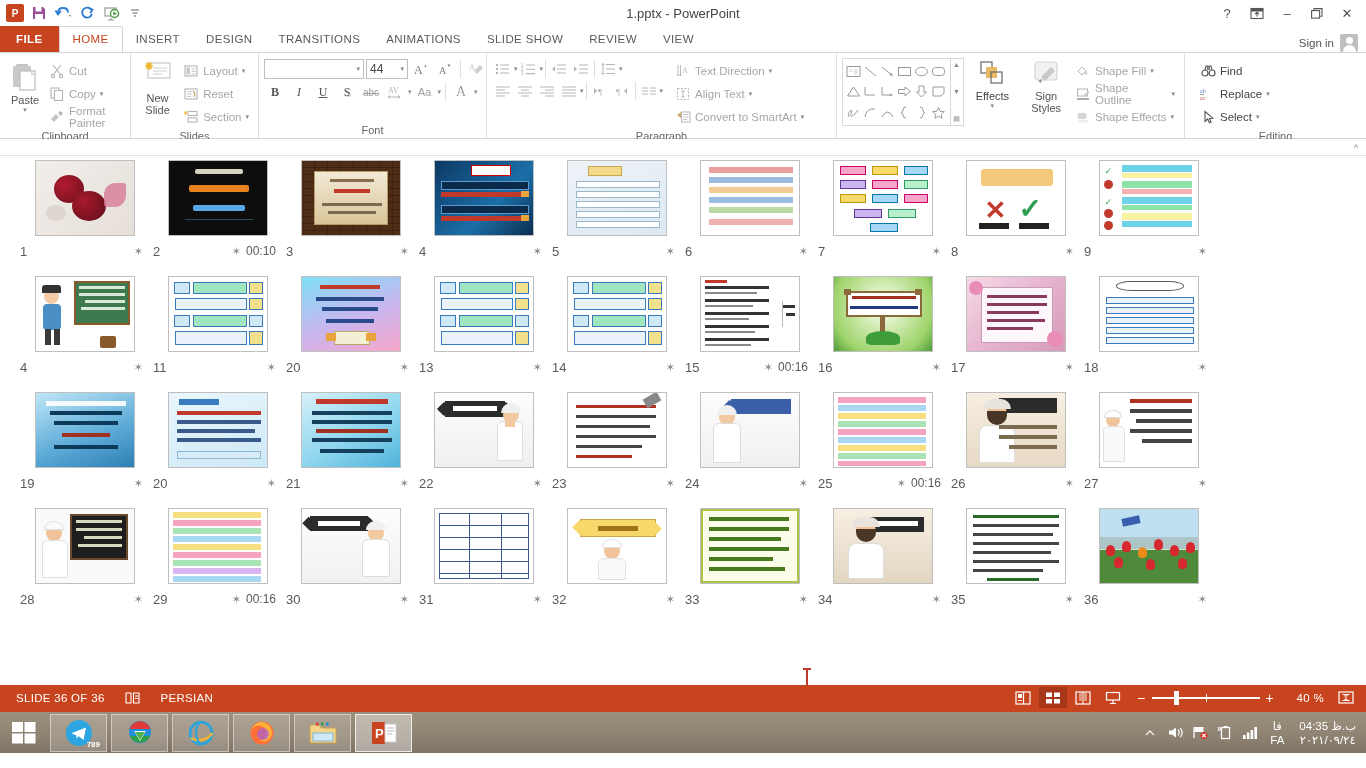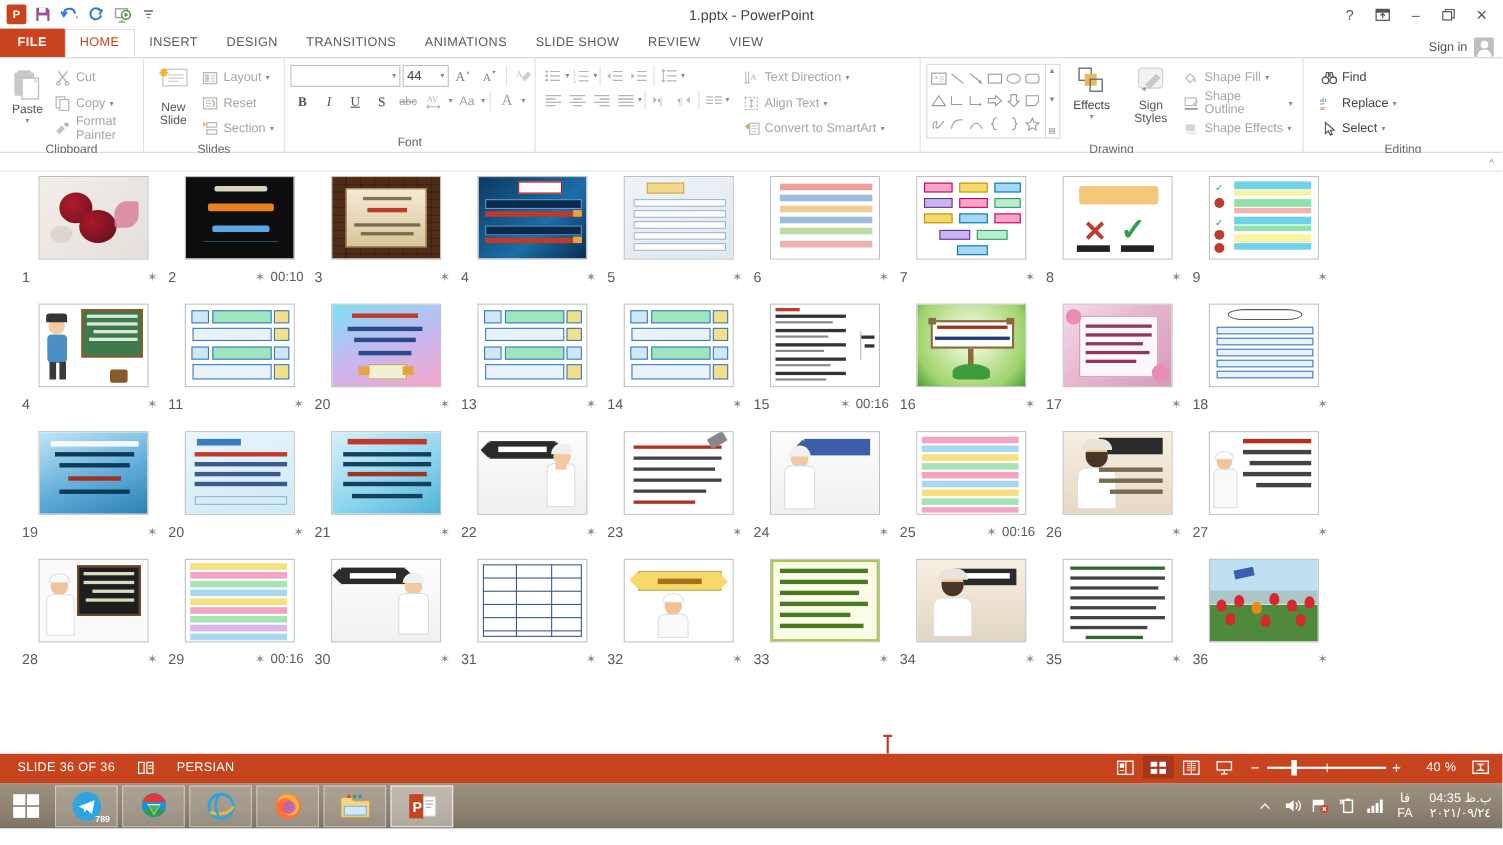--- a/index.html
+++ b/index.html
@@ -470,20 +470,21 @@
                 <path d="M1 5 L5 2 L5 8z" fill="#c9a86a"></path>
                 <rect x="5.5" y="2" width="8.5" height="10" fill="none" stroke="#b5b5b5" stroke-width="1"></rect>
                 <path d="M7 4.5 h5.5 M7 7 h5.5 M7 9.5 h4" stroke="#c5c5c5" stroke-width="1"></path>
               </svg>
           </span>
           <span>Convert to SmartArt</span>
           <span class="caret">▾</span>
         </div>
       </div>
     </div>
+    <div class="glabel">Paragraph</div>
   </div>
 
   <div class="rgroup" style="width:348px">
     <div class="gbody">
       <div class="shapegal">
         <div class="shapes">
           <div class="shape">
               <svg width="15" height="13" viewBox="0 0 15 13">
                 <rect x="1" y="1.5" width="13" height="10" fill="none" stroke="#9a9a9a" stroke-width="1"></rect>
                 <text x="3" y="7" font-size="5" fill="#9a9a9a" font-family="Liberation Serif,serif">A</text>
@@ -631,21 +632,20 @@
             <svg width="14" height="14" viewBox="0 0 14 14">
                 <rect x="1.5" y="3" width="9" height="6" rx="2" fill="#d6d6d6"></rect>
                 <ellipse cx="7" cy="11" rx="5" ry="1.6" fill="#ececec"></ellipse>
               </svg>
           </span>
           <span>Shape Effects</span>
           <span class="caret">▾</span>
         </div>
       </div>
     </div>
-    <div class="glabel">Drawing</div>
   </div>
 
   <div class="rgroup" style="width:auto;flex:1">
     <div class="gbody">
       <div class="smallcol" style="margin-left:6px">
         <div class="srow enabled">
           <span class="ico">
             <svg width="15" height="14" viewBox="0 0 15 14">
                 <circle cx="4" cy="9" r="3" fill="none" stroke="#555" stroke-width="1.2"></circle>
                 <circle cx="11" cy="9" r="3" fill="none" stroke="#555" stroke-width="1.2"></circle>

